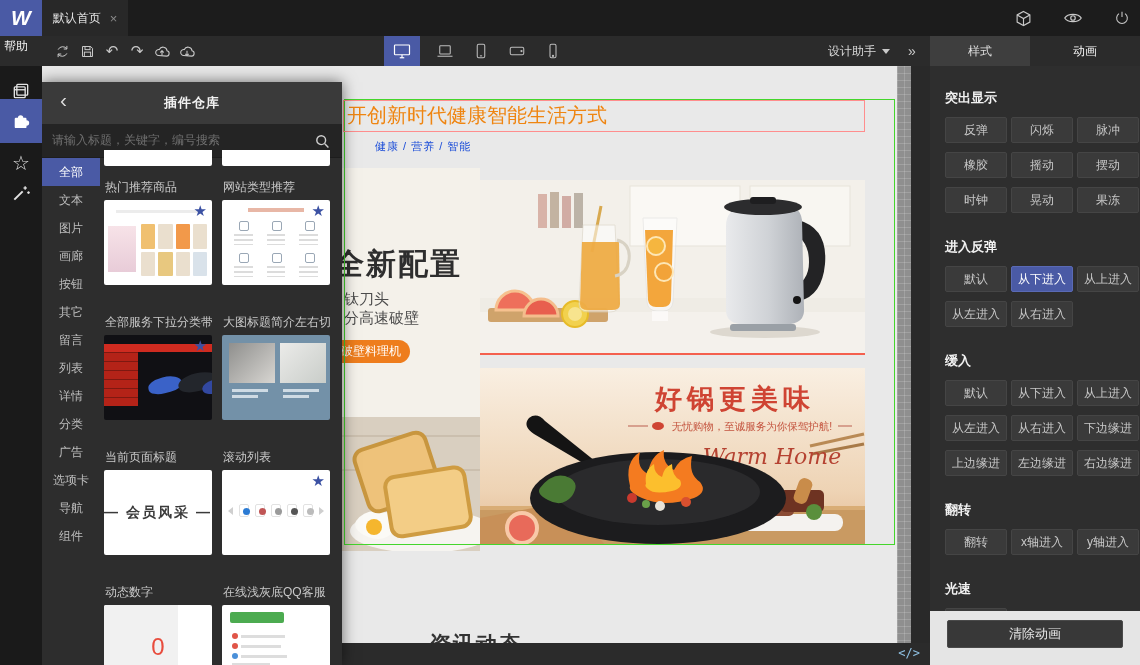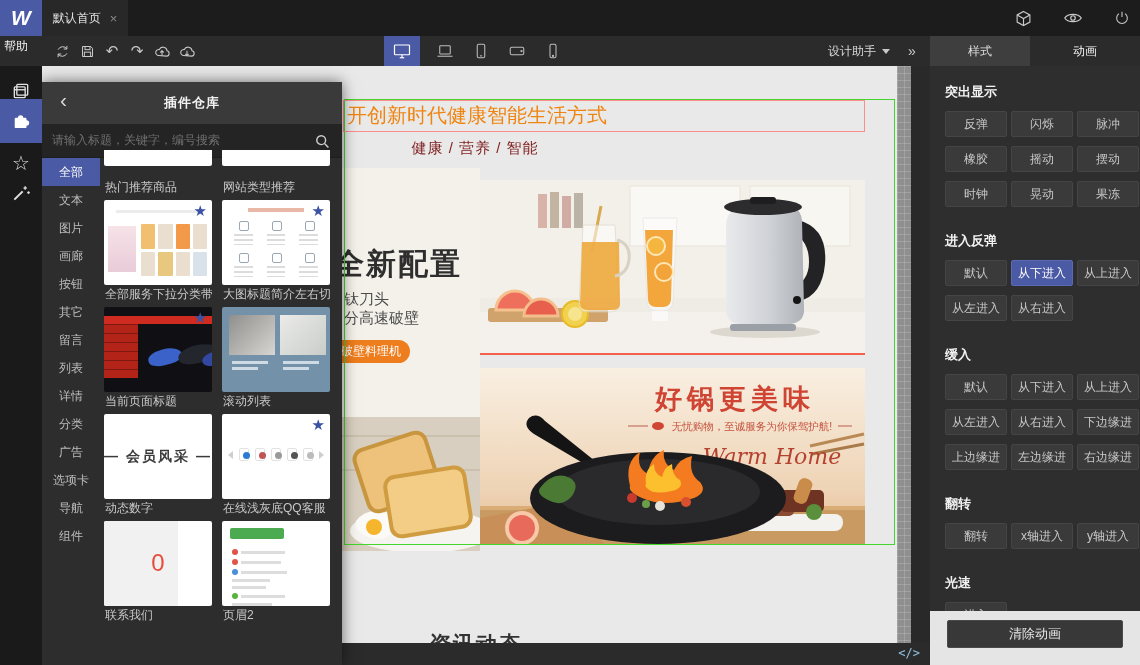--- a/index.html
+++ b/index.html
@@ -39,21 +39,21 @@
 #rail{position:absolute;left:0;top:66px;width:42px;height:599px;background:#1a1a1a;z-index:8}
 .rail-ic{position:absolute;left:0;width:42px;height:34px;display:flex;align-items:center;justify-content:center;color:#dedede}
 #rail-puzzle{height:44px;background:#4a5aa5}
 .rail-ic svg{stroke:#e3e3e3;fill:none;stroke-width:1.6}
 
 
 #canvas{position:absolute;left:42px;top:66px;width:855px;height:577px;background:#e9e9e9;overflow:hidden;z-index:1}
 #green-outline{position:absolute;left:302px;top:33px;width:551px;height:446px;border:1px solid #44d62c;pointer-events:none;z-index:5}
 #title-box{position:absolute;left:301px;top:34px;width:522px;height:32px;border:1px solid #ff8d8d;z-index:6}
 #title-box span{display:block;padding-left:3px;line-height:28px;font-size:20px;color:#ef8511;white-space:nowrap}
-#subtitle{position:absolute;left:333px;top:73px;width:200px;text-align:center;font-size:15px;color:#7f1d1d;letter-spacing:1px}
+#subtitle{position:absolute;left:333px;top:73px;width:200px;text-align:left;font-size:11px;color:#1d4ed8;letter-spacing:1px}
 #banner{position:absolute;left:300px;top:102px;width:523px;height:383px;overflow:hidden}
 #banner-left{position:absolute;left:0;top:0;width:138px;height:383px;background:#f4f1ea;overflow:hidden}
 .bh{position:absolute;left:-8px;top:76px;font-size:30px;font-weight:bold;color:#2e2e2e;letter-spacing:2px;white-space:nowrap}
 .bl1{position:absolute;left:2px;top:122px;font-size:15px;color:#4c4c4c;white-space:nowrap}
 .bl2{position:absolute;left:2px;top:141px;font-size:15px;color:#4c4c4c;white-space:nowrap}
 .bpill{position:absolute;left:-36px;top:172px;width:104px;height:23px;background:#ee7d1d;border-radius:12px;
 color:#fff;font-size:12px;line-height:23px;text-align:right;padding-right:9px;white-space:nowrap}
 #toast-wrap{position:absolute;left:0;top:249px;width:138px;height:134px}
 #kettle-wrap{position:absolute;left:138px;top:12px;width:385px;height:175px;border-bottom:2px solid #f4604e}
 #wok-wrap{position:absolute;left:138px;top:200px;width:385px;height:177px}
@@ -64,21 +64,21 @@
 background-image:repeating-linear-gradient(to right,rgba(255,255,255,.16) 0 1px,transparent 1px 7px),
 repeating-linear-gradient(to bottom,rgba(255,255,255,.16) 0 1px,transparent 1px 7px);z-index:2}
 #rightgap{position:absolute;left:911px;top:66px;width:19px;height:599px;background:#292929;z-index:2}
 #bottombar{position:absolute;left:342px;top:643px;width:588px;height:22px;background:#2b2b2b;z-index:3}
 #code-ic{position:absolute;right:10px;top:3px;color:#8fc1e3;font-family:"DejaVu Sans Mono",monospace;font-size:12px}
 
 
 #rightpanel{position:absolute;left:930px;top:66px;width:210px;height:599px;background:#2e2e2e;z-index:4;overflow:hidden}
 #anim-sections{padding:17px 0 0 15px}
 .anim-title{font-size:13px;font-weight:bold;color:#f2f2f2;margin:16px 0 10px}
-.anim-title:first-child{margin-top:0}
+.anim-title:first-child{margin-top:6px}
 .anim-grid{display:flex;flex-wrap:wrap;width:200px}
 .abtn{width:62px;height:26px;line-height:24px;text-align:center;background:#3a3a3a;border:1px solid #454545;
 border-radius:2px;color:#c9c9c9;font-size:12px;margin:0 4px 9px 0;white-space:nowrap;overflow:hidden}
 .abtn.sel{background:#4a5aa5;border-color:#5a6ab5;color:#fff}
 #clear-strip{position:absolute;left:0;top:545px;width:210px;height:54px;background:#e5e5e5}
 #clear-btn{position:absolute;left:17px;top:9px;width:176px;height:28px;line-height:26px;text-align:center;
 background:#383838;border:1px solid #4a4a4a;border-radius:2px;color:#e8e8e8;font-size:13px}
 
 
 #pluginpanel{position:absolute;left:42px;top:82px;width:300px;height:583px;background:#2d2d2d;z-index:7;
@@ -90,21 +90,21 @@
 #pp-search input{position:absolute;left:10px;top:0;width:250px;height:34px;background:transparent;border:none;outline:none;
 color:#bbb;font-size:12px;font-family:Liberation Mono, monospace}
 #pp-search input::placeholder{color:#6f6f6f}
 #pp-search svg{position:absolute;right:12px;top:9px;stroke:#cfcfcf;fill:none;stroke-width:1.8}
 #cats{position:absolute;left:0;top:76px;width:58px}
 .cat{height:28px;line-height:28px;text-align:center;font-size:12px;color:#bdbdbd;white-space:nowrap}
 .cat.sel{background:#4a5aa5;color:#fff}
 #plugin-grid{position:absolute;left:62px;top:68px;width:232px;display:grid;grid-template-columns:108px 108px;column-gap:10px}
 .card{width:108px;height:85px;background:#fff;border-radius:2px;position:relative;overflow:hidden}
 .card.partial{height:16px;border-radius:0 0 2px 2px;margin-bottom:14px}
-.cell{margin-bottom:2px}
+.cell{margin-bottom:30px}
 .plabel{height:15px;line-height:15px;margin:0 0 5px 1px;font-size:12px;color:#c9c9c9;white-space:nowrap;overflow:hidden}
 .star{position:absolute;top:2px;right:5px;color:#3b51a3;font-size:15px;z-index:2}
 
 .pv-products .hline{position:absolute;top:10px;left:12px;right:12px;height:3px;background:#ececec}
 .pv-products .strip{position:absolute;left:4px;top:26px;width:28px;height:46px;background:linear-gradient(#f7e3e8,#e8ccd8)}
 .pv-products .tgrid{position:absolute;left:37px;top:24px;width:66px;height:52px;display:grid;grid-template-columns:repeat(4,1fr);grid-auto-rows:1fr;gap:3px}
 .pv-products .tgrid i{background:#eadfce;border-radius:1px}
 .pv-products .tgrid i:nth-child(1){background:#f0c070}.pv-products .tgrid i:nth-child(3){background:#f2994a}
 .pv-products .tgrid i:nth-child(6){background:#e8c87f}.pv-products .tgrid i:nth-child(8){background:#d9e2ea}
 .pv-features .fhead{position:absolute;top:8px;left:26px;right:26px;height:4px;background:#e8b7a6}

